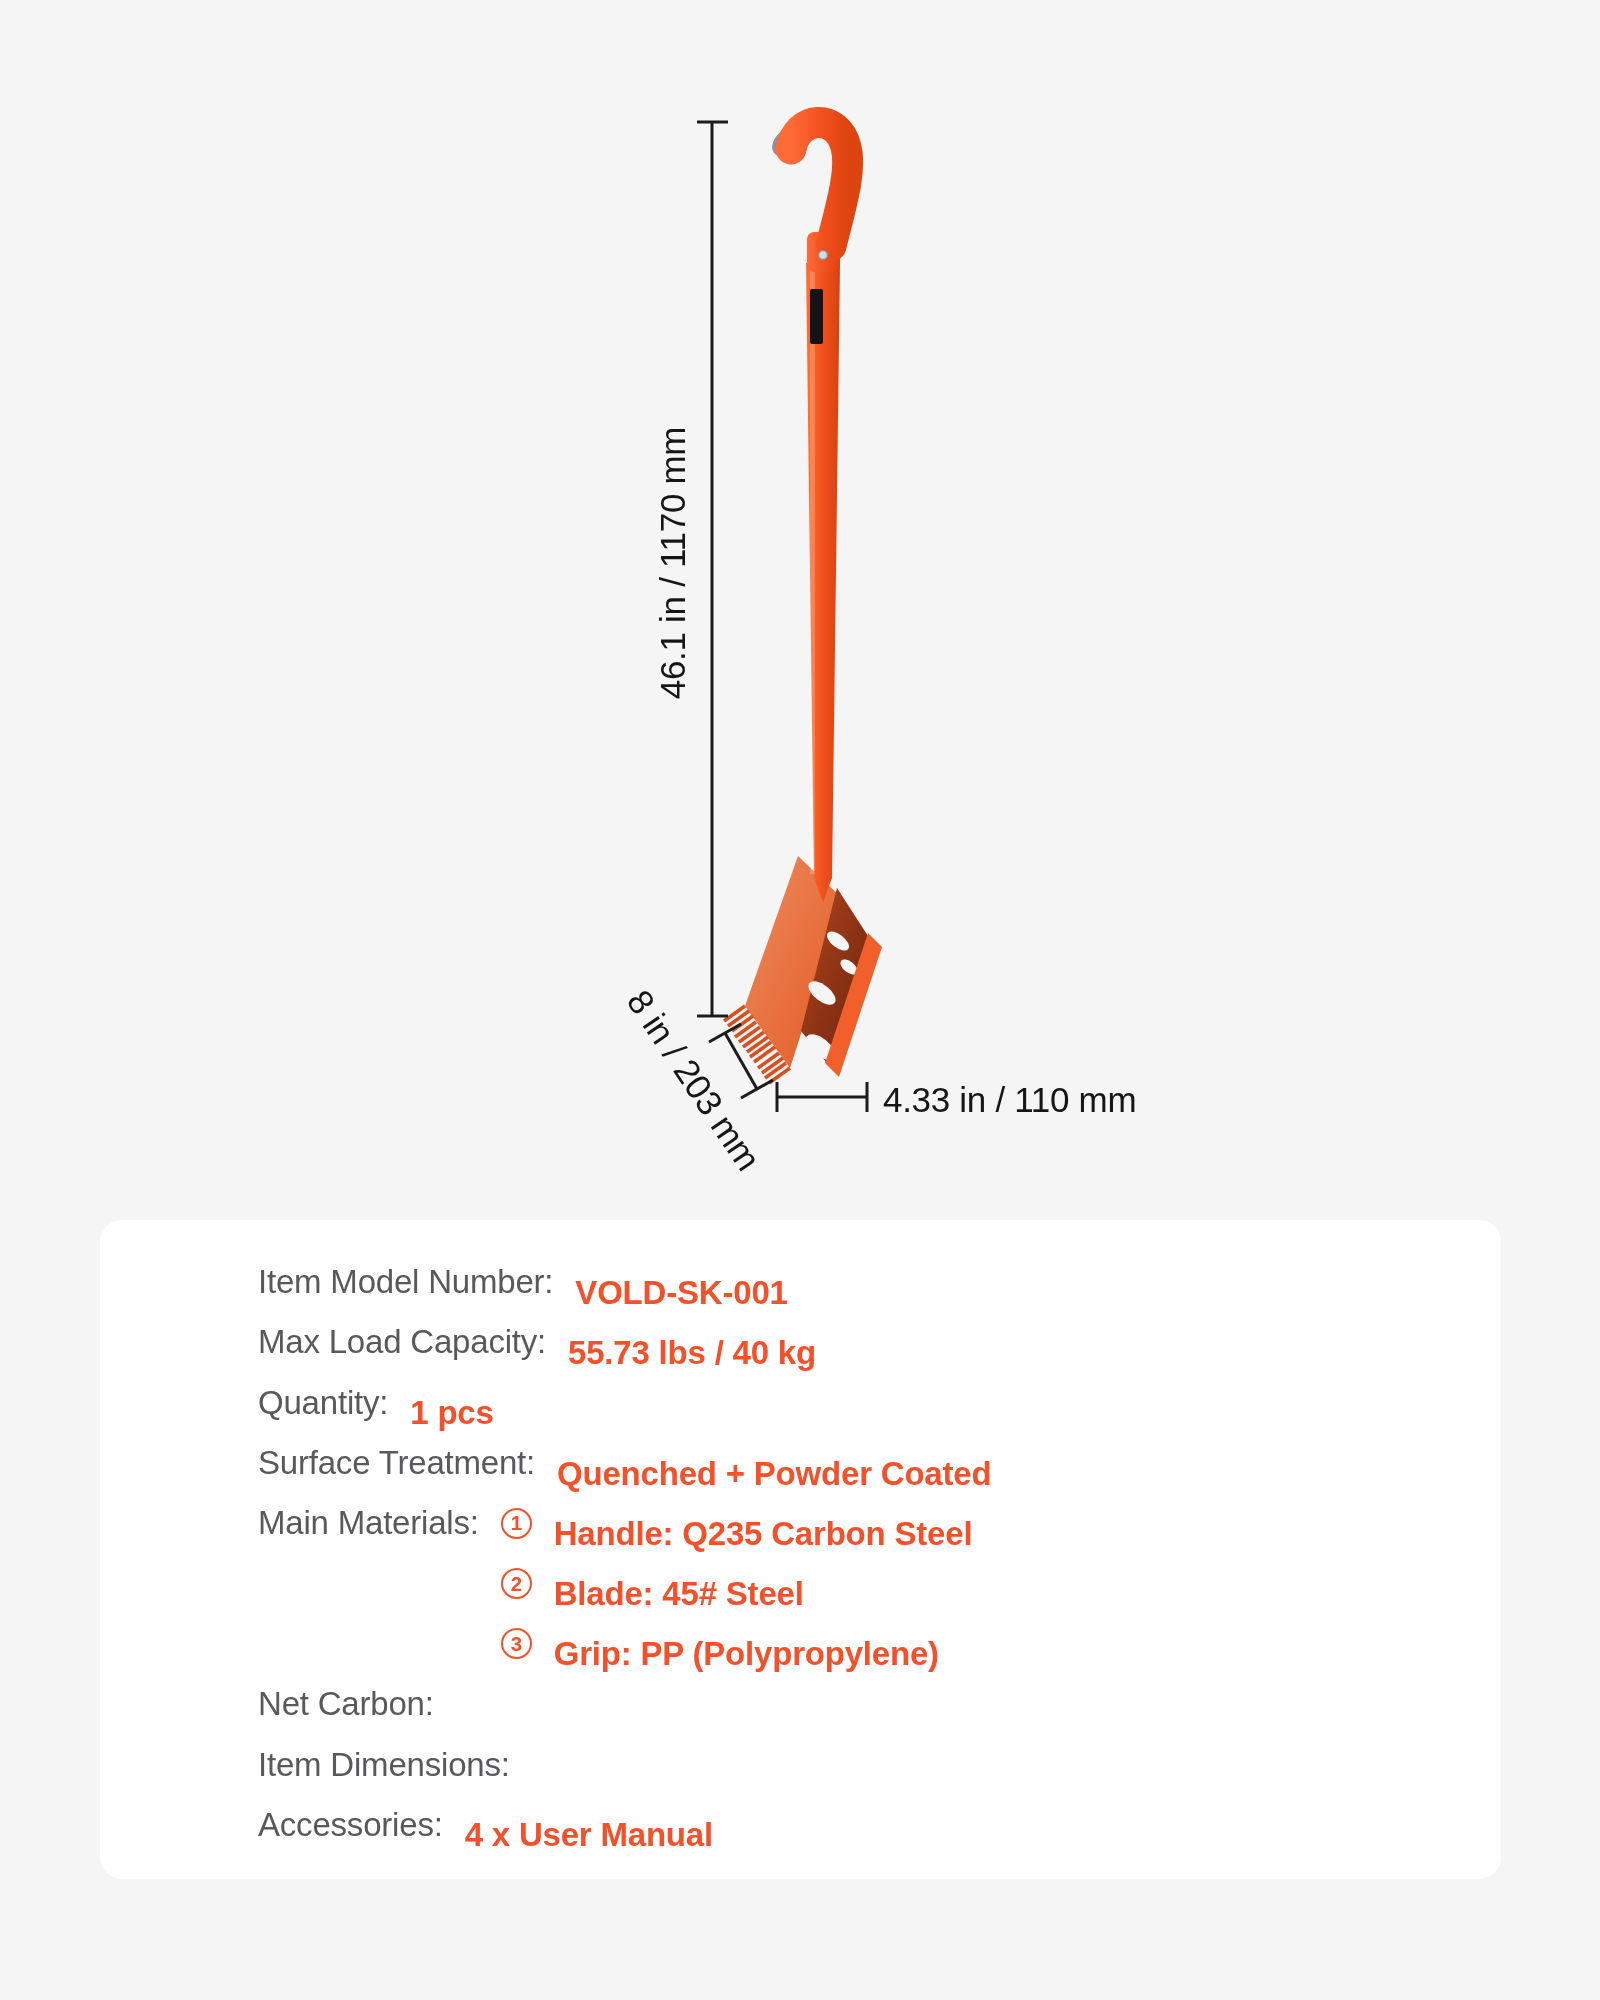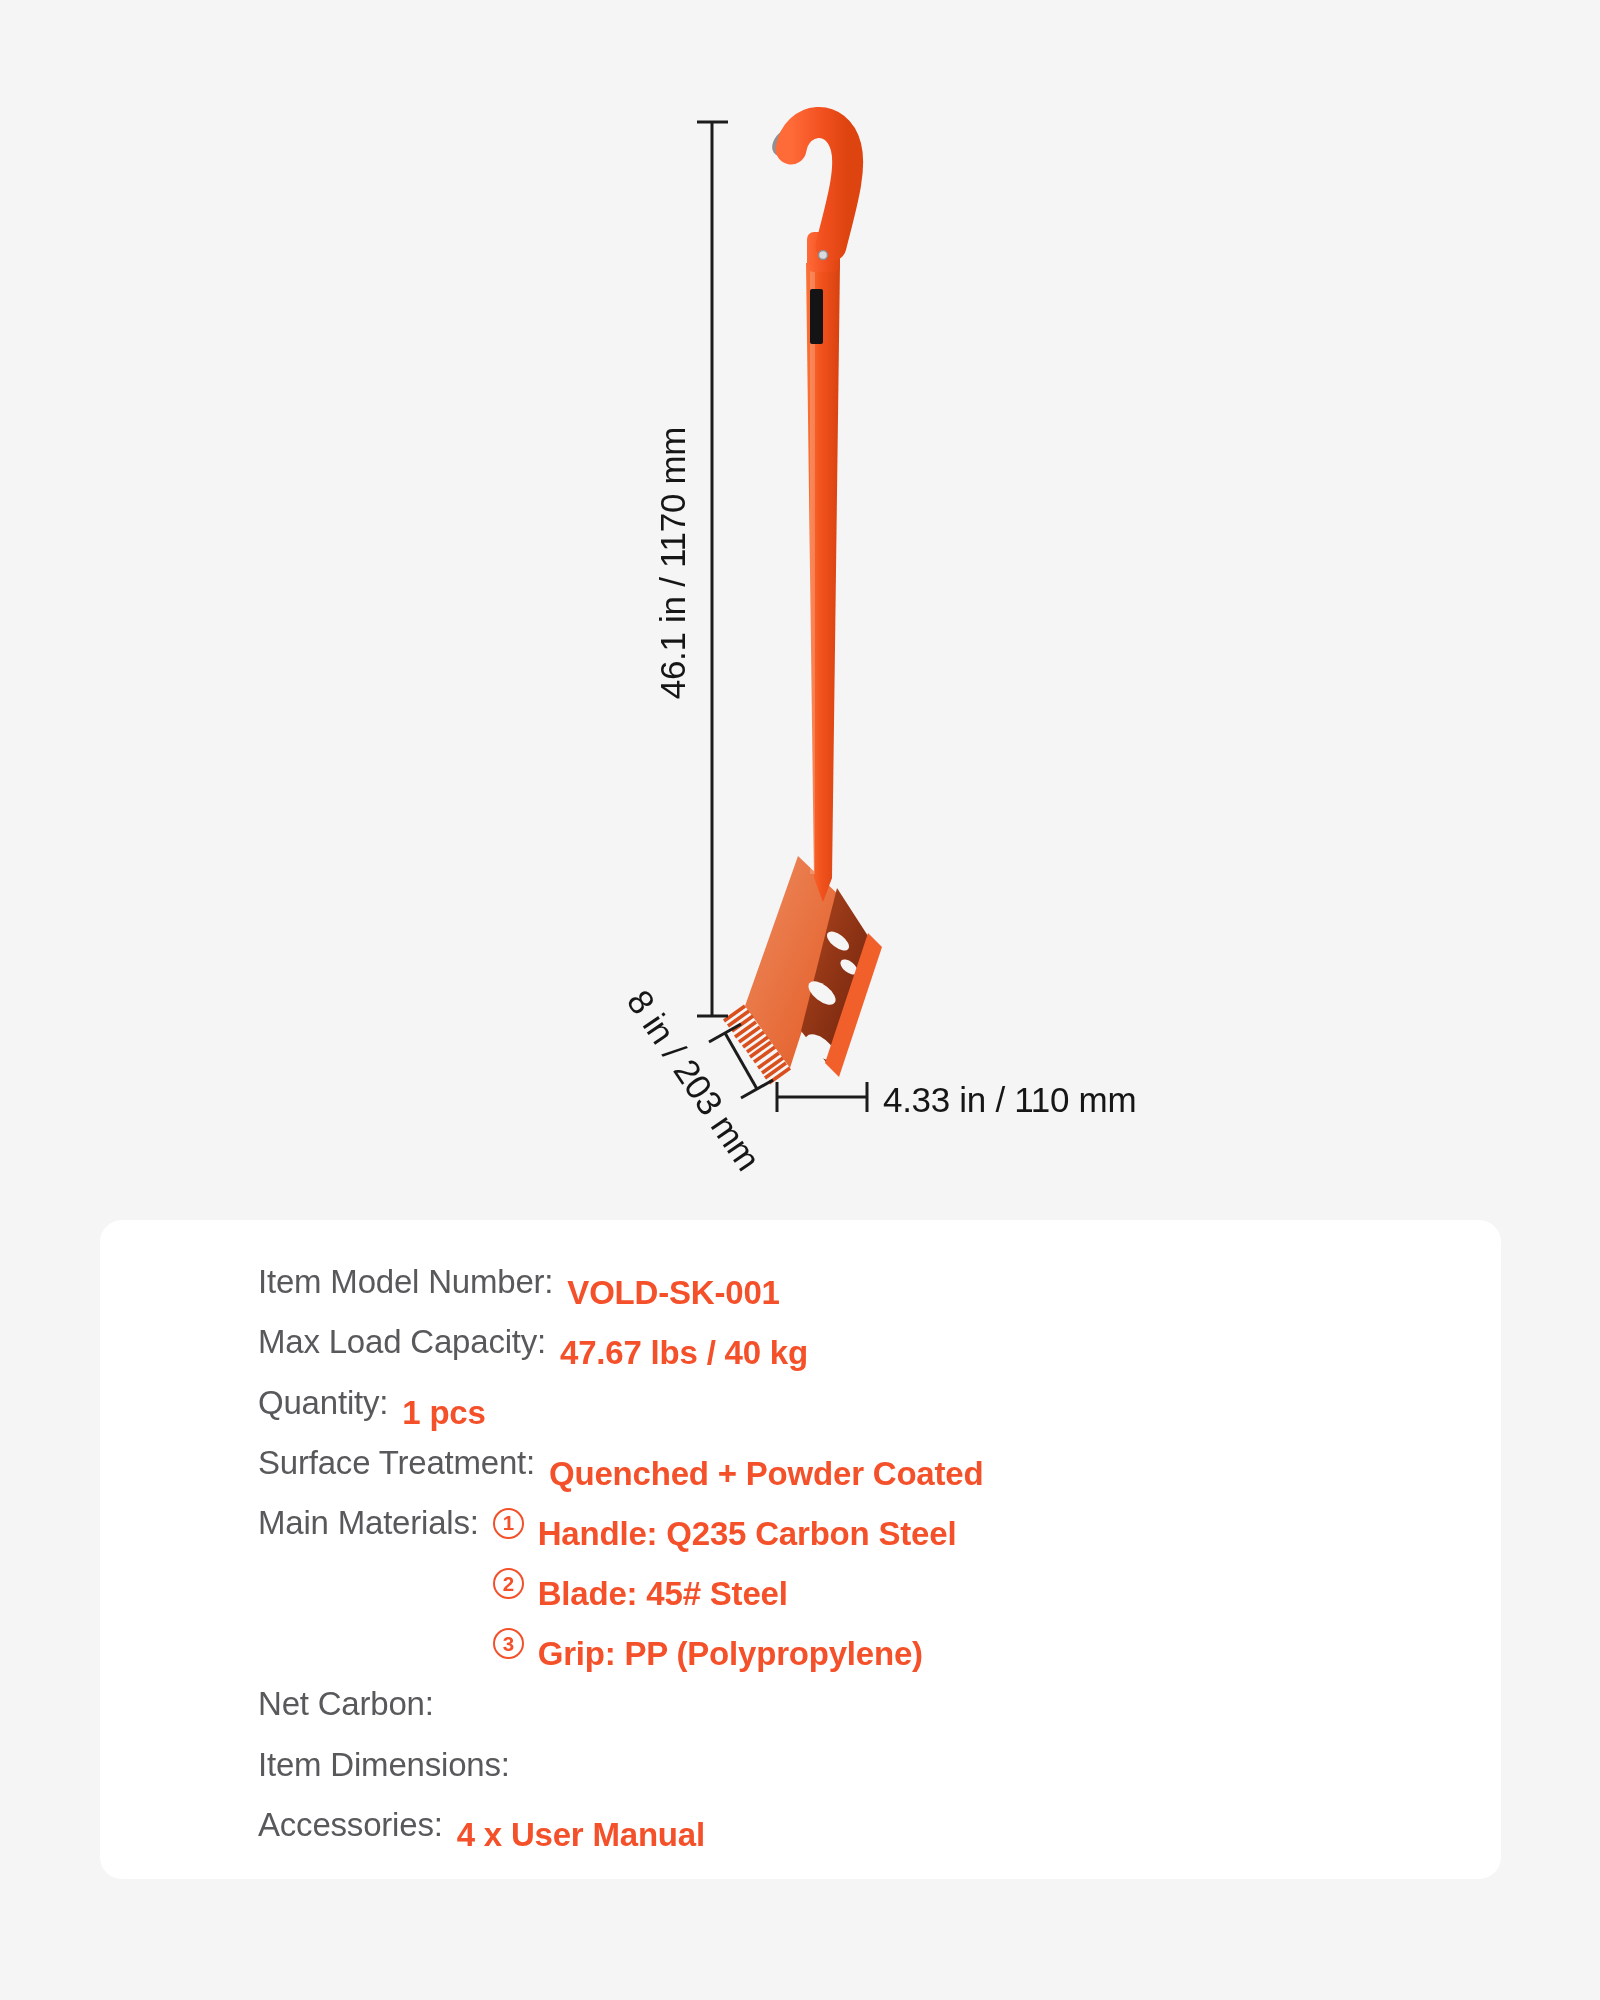--- a/index.html
+++ b/index.html
@@ -36,21 +36,21 @@
   }
   .spec-list{
     position:absolute;
     left:158px;
     top:32px;
     right:30px;
   }
   .spec-row{
     display:flex;
     align-items:center;
-    gap:14px;
+    gap:22px;
     height:60.3px;
     font-size:33px;
     letter-spacing:-0.2px;
     white-space:nowrap;
   }
   .spec-label{color:var(--label-gray);}
   .spec-label.ghost{visibility:hidden;}
   .spec-value{color:var(--accent);font-weight:bold;margin-top:21px;}
   .marker{
     width:31px;height:31px;
@@ -150,21 +150,21 @@
   <div class="spec-card">
     <div class="spec-list">
 
       <div class="spec-row">
         <span class="spec-label">Item Model Number:</span>
         <span class="spec-value">VOLD-SK-001</span>
       </div>
 
       <div class="spec-row">
         <span class="spec-label">Max Load Capacity:</span>
-        <span class="spec-value">47.67 lbs / 40 kg</span>
+        <span class="spec-value">55.73 lbs / 40 kg</span>
       </div>
 
       <div class="spec-row">
         <span class="spec-label">Quantity:</span>
         <span class="spec-value">1 pcs</span>
       </div>
 
       <div class="spec-row">
         <span class="spec-label">Surface Treatment:</span>
         <span class="spec-value">Quenched + Powder Coated</span>

